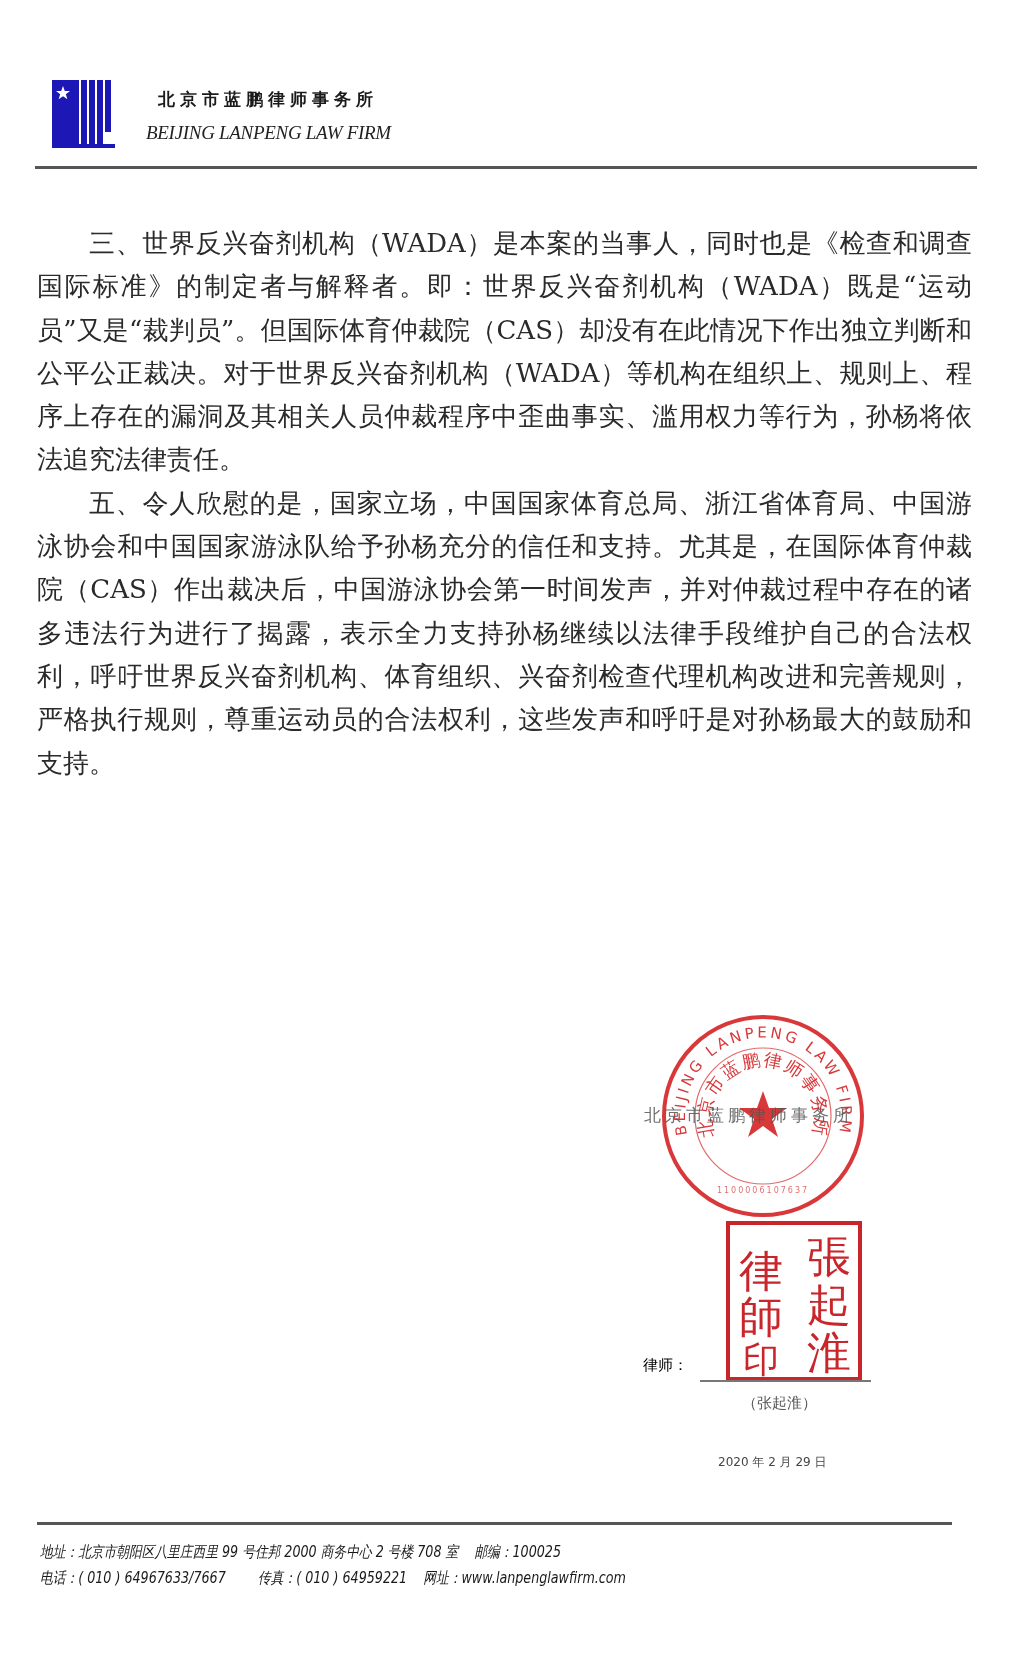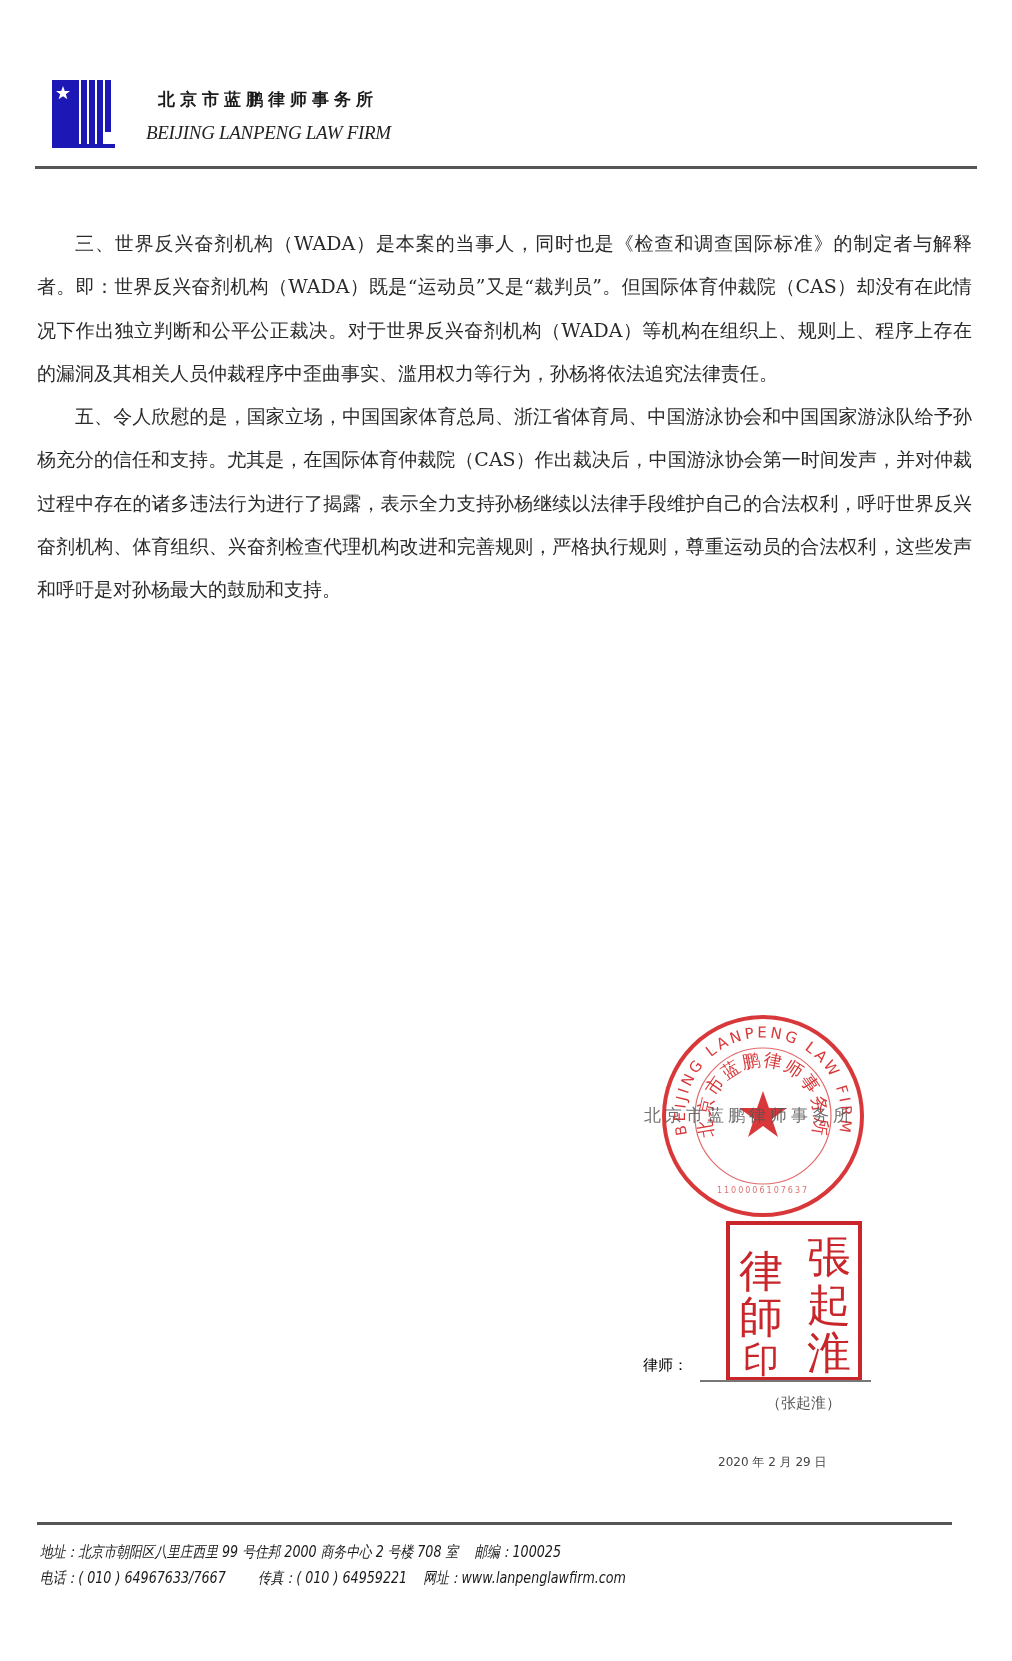--- a/index.html
+++ b/index.html
@@ -5,32 +5,32 @@
   html, body { margin: 0; padding: 0; background: #ffffff; }
   body { width: 1012px; height: 1661px; position: relative; overflow: hidden;
          font-family: "DejaVu Serif", "Liberation Serif", serif; color: #2a2a2a; }
   .abs { position: absolute; }
   .logo { left: 52px; top: 80px; width: 66px; height: 68px; }
   .firm-cn { left: 158px; top: 88px; font-family: "DejaVu Sans", sans-serif; font-weight: bold;
              font-size: 17px; letter-spacing: 5px; color: #1a1a1a; }
   .firm-en { left: 146px; top: 122px; font-family: "Liberation Serif", serif; font-style: italic;
              font-size: 19px; color: #222; letter-spacing: -0.3px; }
   .rule-top { left: 35px; top: 166px; width: 942px; height: 3px; background: #555; }
-  .body-text { left: 37px; top: 222px; width: 935px; font-size: 19px; line-height: 43.3px;
+  .body-text { left: 37px; top: 222px; width: 935px; font-size: 26px; line-height: 43.3px;
                text-align: justify; text-align-last: left; }
   .body-text p { margin: 0; text-indent: 2em; }
   .body-text p.close { text-indent: 2.8em; }
   .body-text p.closing { text-indent: 2em; margin-top: 0; }
   .seal-circle { left: 660px; top: 1013px; width: 206px; height: 206px; }
   .seal-overlay { left: 644px; top: 1104px; font-family: "DejaVu Sans", sans-serif;
                   font-size: 17px; letter-spacing: 4px; color: #555; opacity: 0.85; }
   .seal-square { left: 725px; top: 1220px; width: 138px; height: 162px; }
   .lawyer-label { left: 643px; top: 1356px; font-family: "DejaVu Sans", sans-serif; font-size: 15px; color: #000000; }
   .sign-line { left: 700px; top: 1380px; width: 171px; height: 2px; background: #777; }
-  .lawyer-name { left: 742px; top: 1394px; font-family: "DejaVu Sans", sans-serif; font-size: 15px; color: #555; margin-left: 24px; }
+  .lawyer-name { left: 742px; top: 1394px; font-family: "DejaVu Sans", sans-serif; font-size: 15px; color: #555; }
   .date { left: 718px; top: 1454px; font-family: "DejaVu Sans", sans-serif; font-size: 12px; color: #444; }
   .rule-bottom { left: 37px; top: 1522px; width: 915px; height: 3px; background: #555; }
   .footer-line { left: 40px; font-family: "DejaVu Sans", sans-serif; font-style: italic; font-size: 15.5px;
                  color: #1a1a1a; white-space: pre; transform: scaleX(0.82); transform-origin: left center; }
   .footer-addr { top: 1542px; }
   .footer-tel { top: 1568px; }
 </style>
 </head>
 <body>
 

